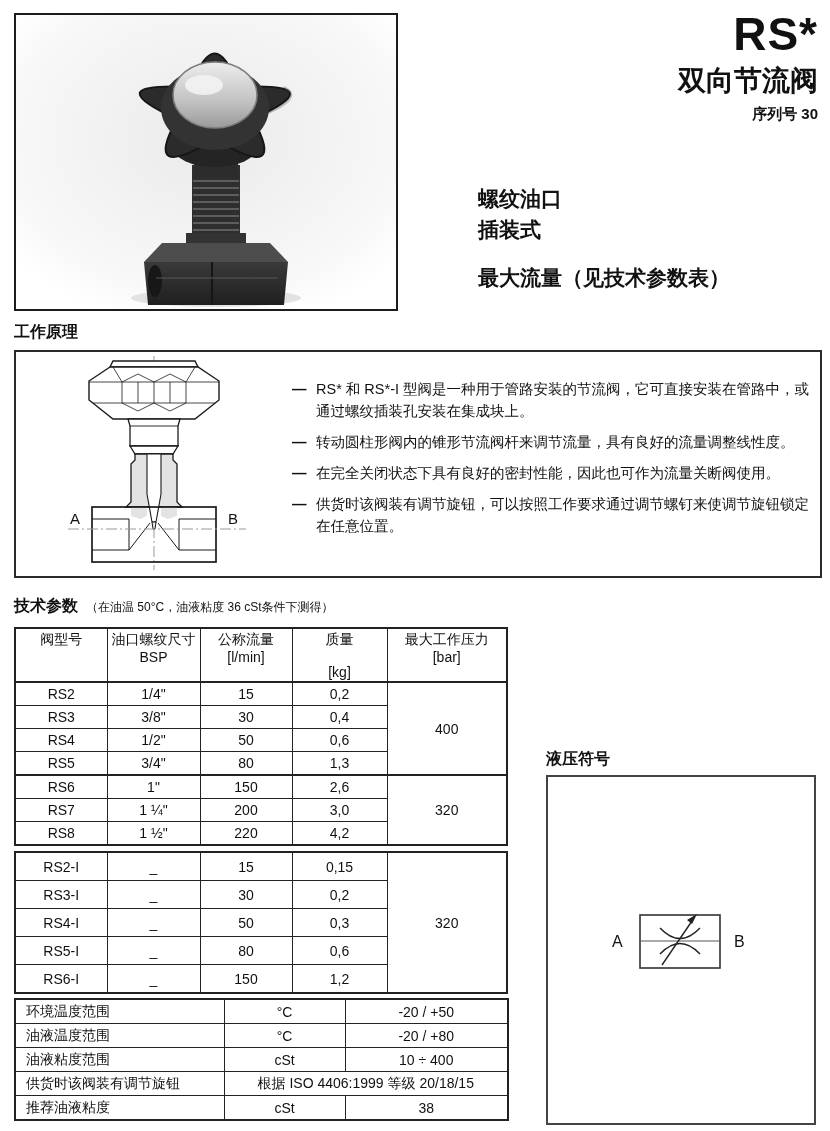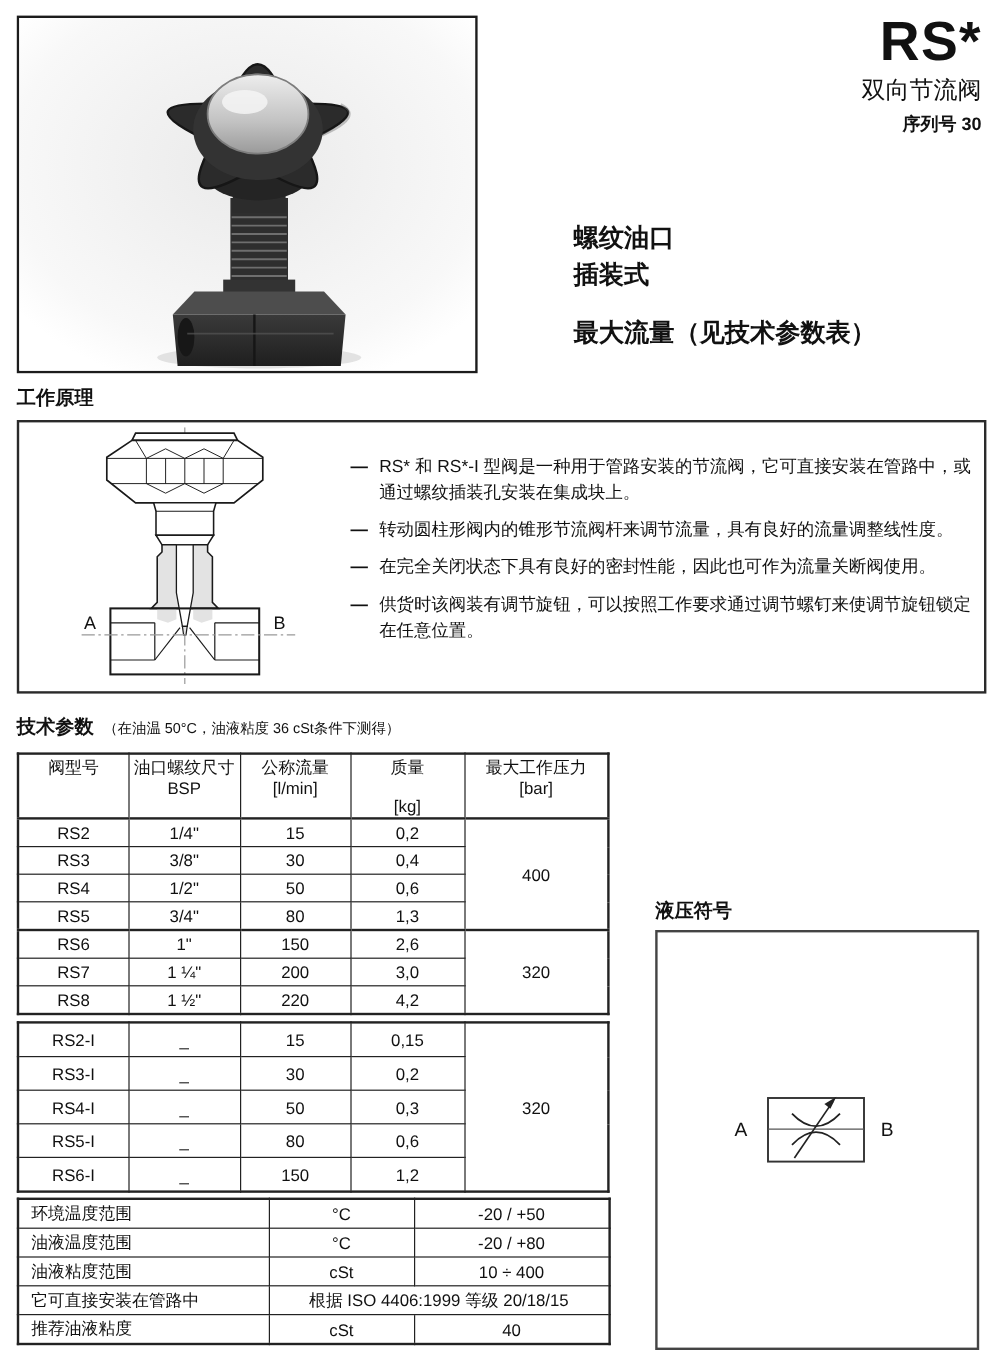--- a/index.html
+++ b/index.html
@@ -9,21 +9,21 @@
     overflow:hidden;
   }
   .abs{position:absolute;}
 
   
   .photo-frame{left:14px;top:13px;width:380px;height:294px;border:2px solid #1c1c1c;background:#fff;}
   .photo-frame svg{display:block;}
 
   .title-block{top:10px;right:12px;text-align:right;}
   .model{font-size:46px;font-weight:bold;letter-spacing:1px;line-height:1.05;}
-  .vname{font-size:20px;font-weight:normal;margin-top:4px;}
+  .vname{font-size:28px;font-weight:bold;margin-top:4px;}
   .series{font-size:15px;font-weight:bold;margin-top:5px;}
 
   .desc{left:435px;top:183px;font-size:21px;font-weight:bold;line-height:31px;margin-left:43px;}
   .desc .gap{height:17px;}
 
   
   .sec-title{font-size:16px;font-weight:bold;}
   .wp-title{left:14px;top:322px;}
   .tech-title{left:14px;top:596px;}
   .tech-note{font-size:12px;font-weight:normal;margin-left:8px;}
@@ -346,27 +346,27 @@
       <td class="lbl">油液温度范围</td>
       <td>°C</td>
       <td>-20 / +80</td>
     </tr>
     <tr>
       <td class="lbl">油液粘度范围</td>
       <td>cSt</td>
       <td>10 ÷ 400</td>
     </tr>
     <tr>
-      <td class="lbl">它可直接安装在管路中</td>
+      <td class="lbl">供货时该阀装有调节旋钮</td>
       <td colspan="2">根据 ISO 4406:1999 等级 20/18/15</td>
     </tr>
     <tr>
       <td class="lbl">推荐油液粘度</td>
       <td>cSt</td>
-      <td>40</td>
+      <td>38</td>
     </tr>
   </tbody>
     </table>
 </div>
 
 <div class="abs sec-title hs-title">液压符号</div>
 
 <div class="abs hs-box">
   <svg class="hs-svg" width="263" height="100" viewBox="0 0 263 100">
     <rect x="92" y="8" width="80" height="53" fill="none" stroke="#333" stroke-width="1.6"></rect>

